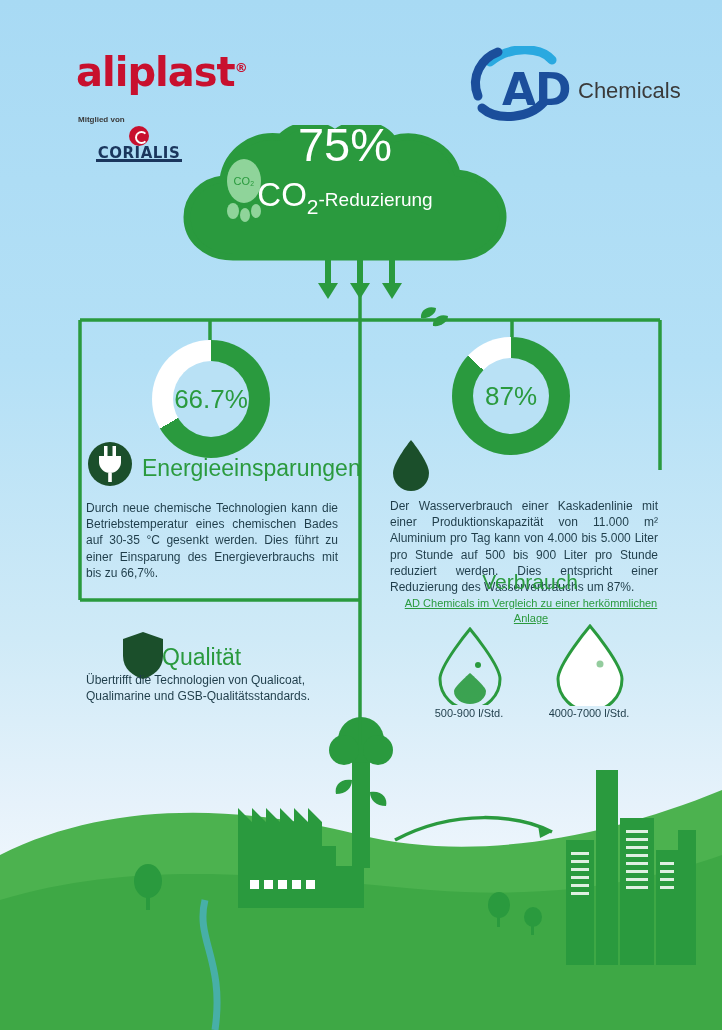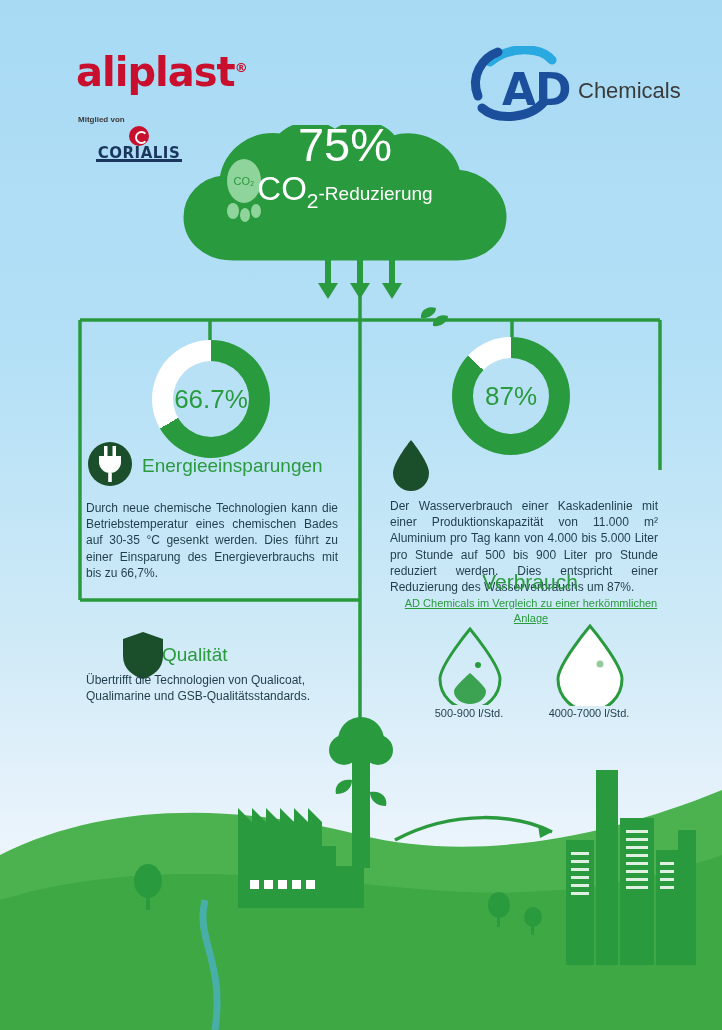--- a/index.html
+++ b/index.html
@@ -142,21 +142,21 @@
     letter-spacing: 0.5px;
   }
   .pct75 {
     font-size: 47px;
     line-height: 0.95;
     margin-top: -2px;
     font-weight: 300;
   }
   .co2line {
     font-size: 33px;
-    margin-top: 2px;
+    margin-top: 8px;
     font-weight: 300;
     white-space: nowrap;
   }
   .co2line sub { font-size: 21px; }
   .co2line .red {
     font-size: 19px;
   }
   .footprint {
     position: absolute;
     left: 48px;
@@ -192,21 +192,21 @@
     font-size: 26px;
     color: #2a9a3e;
     font-weight: 400;
   }
   #donut-energy { left: 152px; top: 340px; }
   #donut-water  { left: 452px; top: 337px; }
 
   
   .sec-title {
     position: absolute;
-    font-size: 19px;
+    font-size: 23px;
     color: #2a9a3e;
     white-space: nowrap;
   }
   .sec-body {
     position: absolute;
     font-size: 12px;
     line-height: 1.35;
     color: #1f3d4a;
     text-align: justify;
   }

